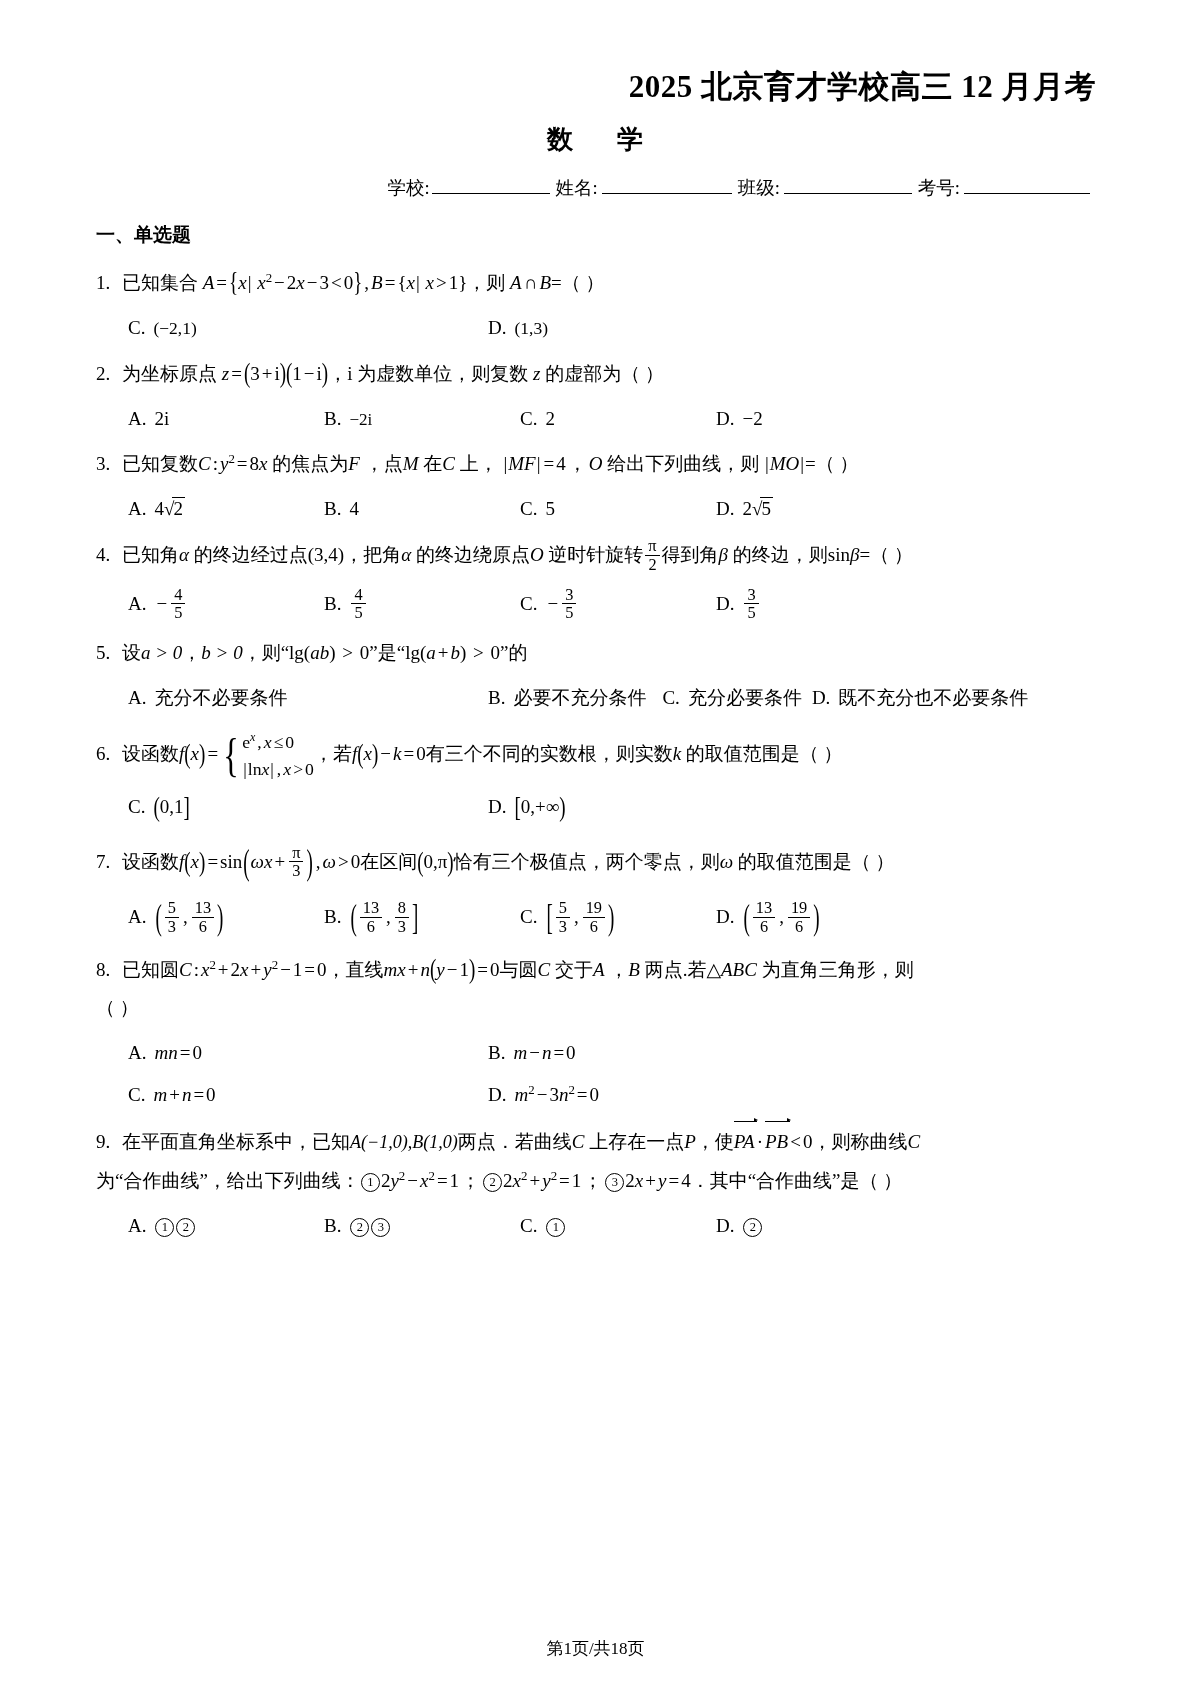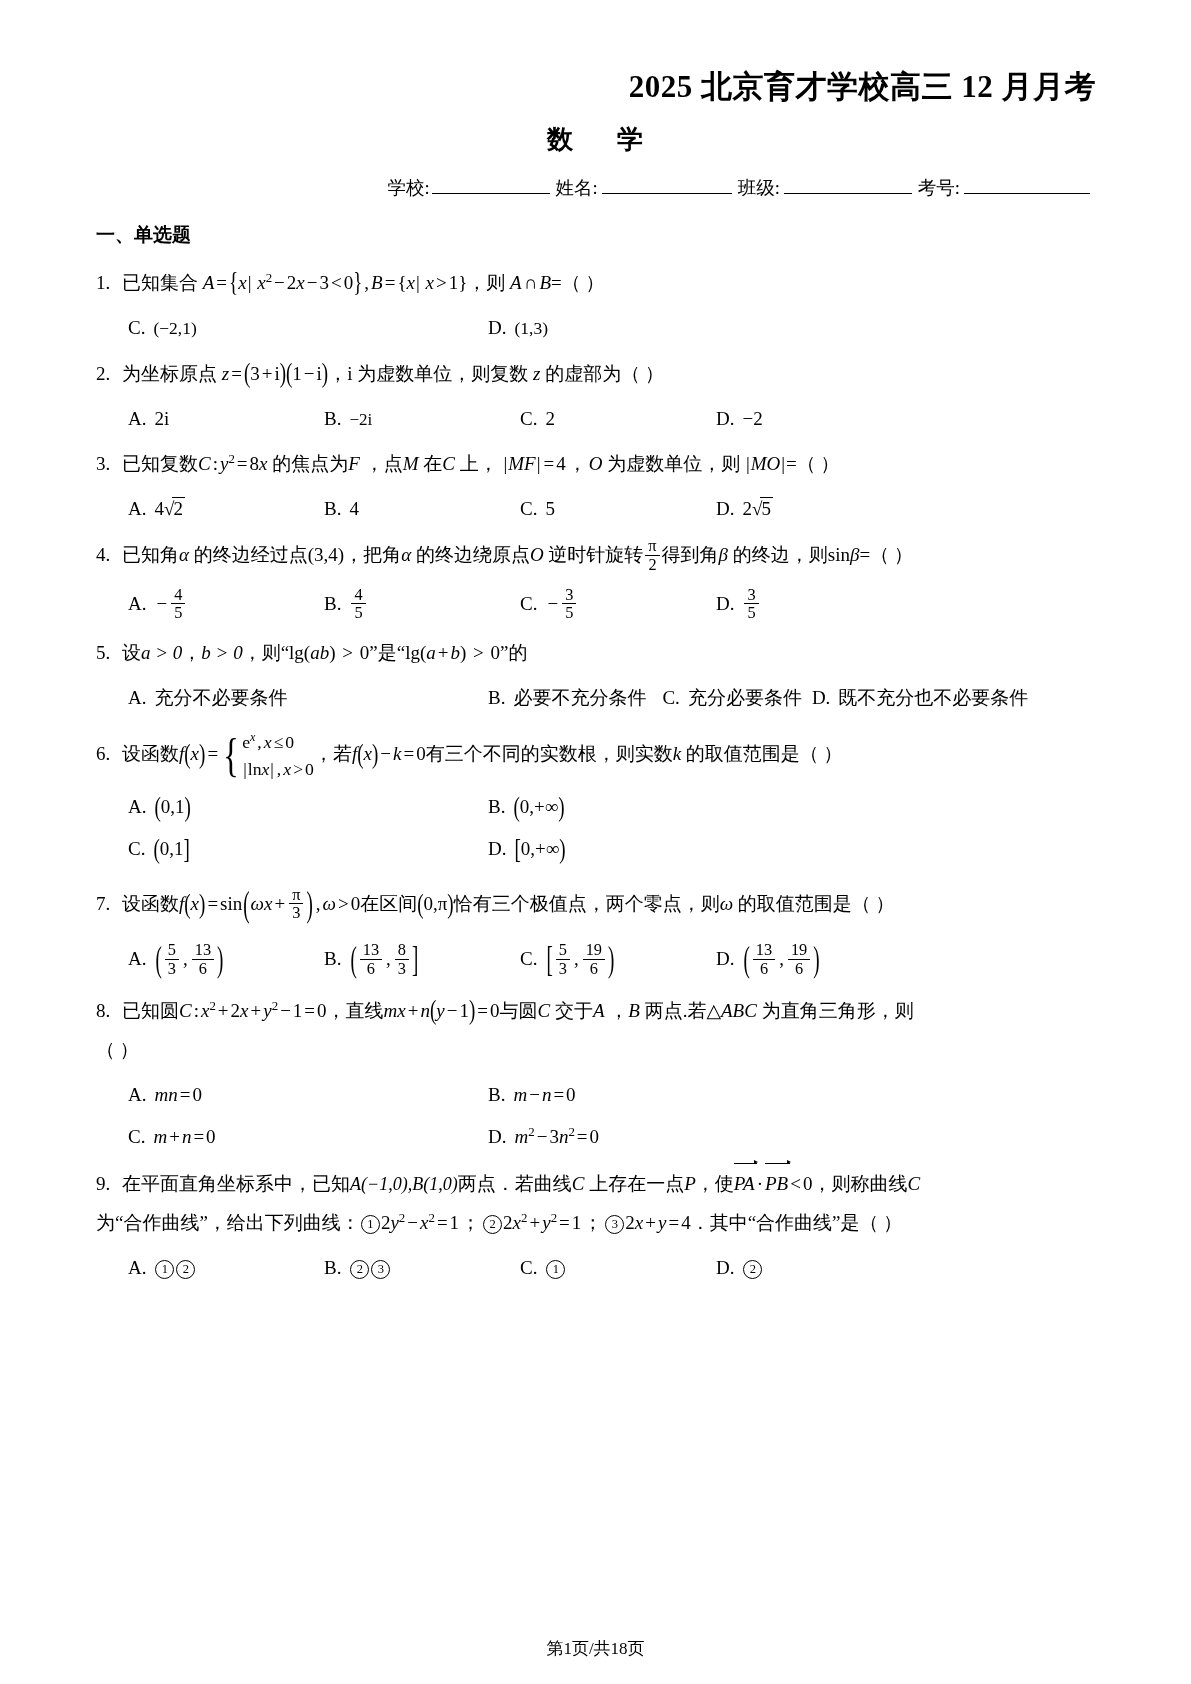--- a/index.html
+++ b/index.html
@@ -275,21 +275,21 @@
         <span class="mi">z</span>&nbsp;<span>的虚部为（   ）</span>
       </div>
       <div class="opts opts-4">
         <span class="opt"><span class="lab">A.</span><span class="mn">2i</span></span><span class="opt"><span class="lab">B.</span><span class="mn" style="font-size:0.9em">−2i</span></span><span class="opt"><span class="lab">C.</span><span class="mn">2</span></span><span class="opt"><span class="lab">D.</span><span class="mn">−2</span></span>
       </div>
     </div>
 
     <div class="q">
       <div class="q-body">
         <span class="q-num">3.</span><span>已知复数</span><span class="mi">C</span><span class="mo">:</span><span class="mi">y</span><sup class="exn">2</sup><span class="mo">=</span><span class="mn">8</span><span class="mi">x</span>&nbsp;<span>的焦点为</span><span class="mi">F</span>&nbsp;<span>，点</span><span class="mi">M</span>&nbsp;<span>在</span><span class="mi">C</span>&nbsp;<span>上，</span>
-        <span class="abs">|</span><span class="mi">MF</span><span class="abs">|</span><span class="mo">=</span><span class="mn">4</span><span class="mo">，</span><span class="mi">O</span>&nbsp;<span>为虚数单位，则</span>
+        <span class="abs">|</span><span class="mi">MF</span><span class="abs">|</span><span class="mo">=</span><span class="mn">4</span><span class="mo">，</span><span class="mi">O</span>&nbsp;<span>给出下列曲线，则</span>
         <span class="abs">|</span><span class="mi">MO</span><span class="abs">|</span><span>=（   ）</span>
       </div>
       <div class="opts opts-4">
         <span class="opt"><span class="lab">A.</span><span class="mn">4</span><span class="sqrt"><span class="sign">√</span><span class="rad" style="font-style:normal">2</span></span></span><span class="opt"><span class="lab">B.</span><span class="mn">4</span></span><span class="opt"><span class="lab">C.</span><span class="mn">5</span></span><span class="opt"><span class="lab">D.</span><span class="mn">2</span><span class="sqrt"><span class="sign">√</span><span class="rad" style="font-style:normal">5</span></span></span>
       </div>
     </div>
 
     <div class="q">
       <div class="q-body">
         <span class="q-num">4.</span><span>已知角</span><span class="mi">α</span>&nbsp;<span>的终边经过点</span><span class="mn">(3,4)</span><span>，把角</span><span class="mi">α</span>&nbsp;<span>的终边绕原点</span><span class="mi">O</span>&nbsp;<span>逆时针旋转</span><span class="frac"><span class="num mn">π</span><span class="den mn">2</span></span><span>得到角</span><span class="mi">β</span>&nbsp;<span>的终边，则</span><span class="mn">sin</span><span class="mi">β</span><span>=（   ）</span>
@@ -306,23 +306,20 @@
       <div class="opts">
         <span class="opt" style="width:360px"><span class="lab">A.</span><span>充分不必要条件</span></span><span class="opt"><span class="lab">B.</span><span>必要不充分条件</span></span><span style="display:inline-block;width:16px"></span><span class="opt"><span class="lab">C.</span><span>充分必要条件</span></span><span style="display:inline-block;width:10px"></span><span class="opt"><span class="lab">D.</span><span>既不充分也不必要条件</span></span>
       </div>
     </div>
 
     <div class="q" style="margin-top:10px">
       <div class="q-body" style="line-height:2.4">
         <span class="q-num">6.</span><span>设函数</span><span class="mi">f</span><span class="mid-paren">(</span><span class="mi">x</span><span class="mid-paren">)</span><span class="mo">=</span><span class="piecewise"><span class="pw-brace">{</span><span class="pw-rows"><span><span class="mn">e</span><sup class="ex">x</sup><span class="mo">,</span><span class="mi">x</span><span class="mo">≤</span><span class="mn">0</span></span><span><span class="abs">|</span><span class="mn">ln</span><span class="mi">x</span><span class="abs">|</span><span class="mo">,</span><span class="mi">x</span><span class="mo">&gt;</span><span class="mn">0</span></span></span></span><span>，若</span><span class="mi">f</span><span class="mid-paren">(</span><span class="mi">x</span><span class="mid-paren">)</span><span class="mo">−</span><span class="mi">k</span><span class="mo">=</span><span class="mn">0</span><span>有三个不同的实数根，则实数</span><span class="mi">k</span>&nbsp;<span>的取值范围是（   ）</span>
       </div>
       <div class="opts opts-2">
-        <div class="row">
-          <span class="opt"><span class="lab">A.</span><span class="mid-paren">(</span><span class="mn">0,1</span><span class="mid-paren">)</span></span><span class="opt"><span class="lab">B.</span><span class="mid-paren">(</span><span class="mn">0,+∞</span><span class="mid-paren">)</span></span>
-        </div>
         <div class="row">
           <span class="opt"><span class="lab">C.</span><span class="mid-paren">(</span><span class="mn">0,1</span><span class="mid-paren">]</span></span><span class="opt"><span class="lab">D.</span><span class="mid-paren">[</span><span class="mn">0,+∞</span><span class="mid-paren">)</span></span>
         </div>
       </div>
     </div>
 
     <div class="q" style="margin-top:10px">
       <div class="q-body" style="line-height:2.5">
         <span class="q-num">7.</span><span>设函数</span><span class="mi">f</span><span class="mid-paren">(</span><span class="mi">x</span><span class="mid-paren">)</span><span class="mo">=</span><span class="mn">sin</span><span class="big-paren">(</span><span class="mi">ω</span><span class="mi">x</span><span class="mo">+</span><span class="frac"><span class="num mn">π</span><span class="den mn">3</span></span><span class="big-paren">)</span><span class="mo">,</span><span class="mi">ω</span><span class="mo">&gt;</span><span class="mn">0</span><span>在区间</span><span class="mid-paren">(</span><span class="mn">0,π</span><span class="mid-paren">)</span><span>恰有三个极值点，两个零点，则</span><span class="mi">ω</span>&nbsp;<span>的取值范围是（   ）</span>
       </div>

